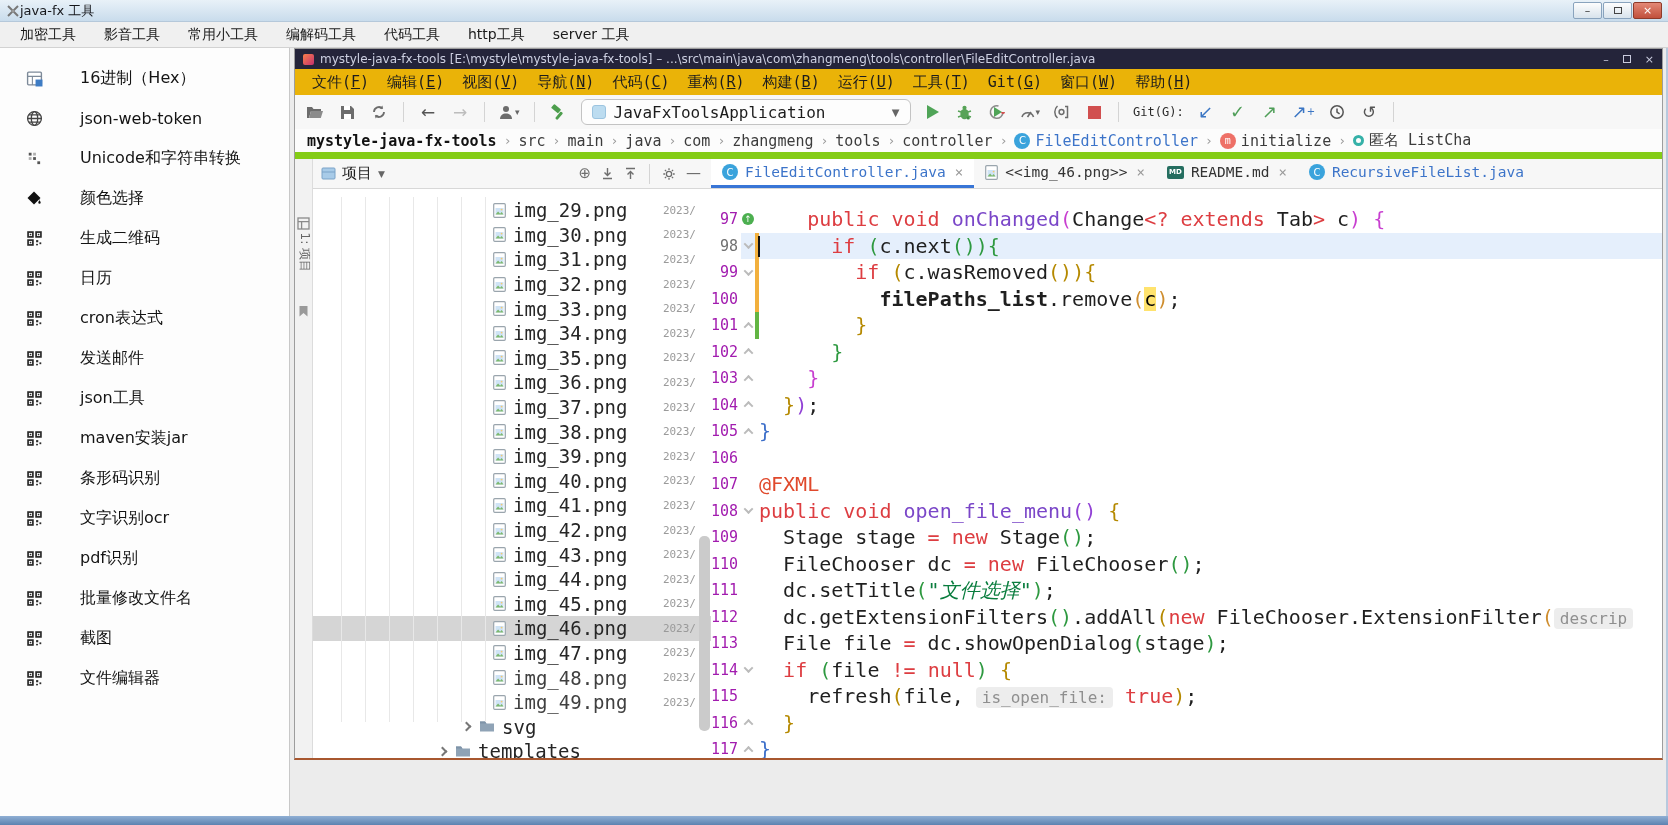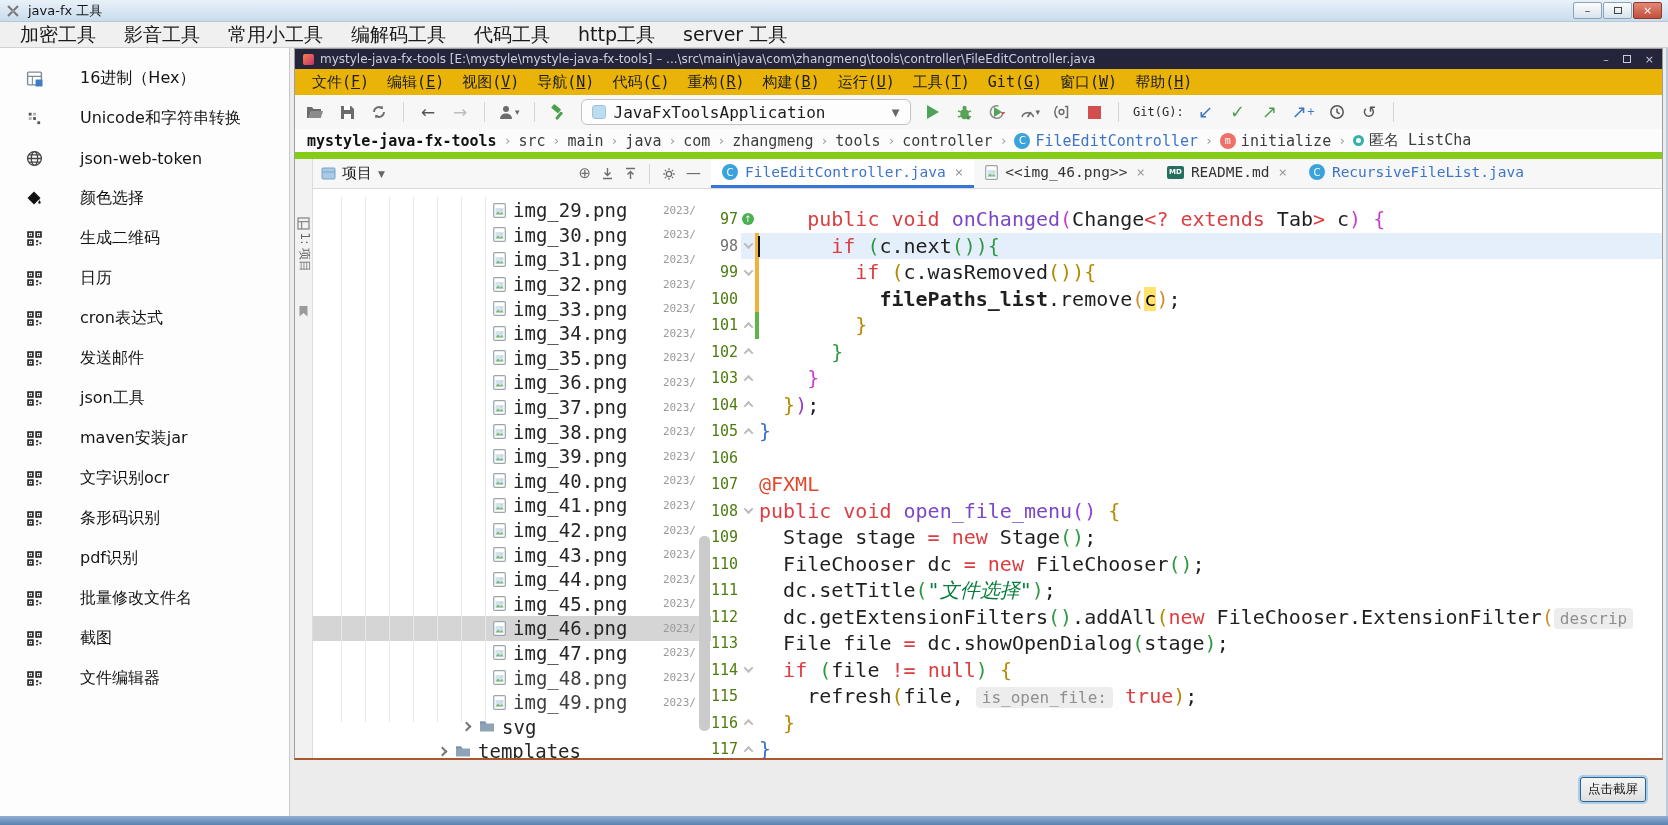--- a/index.html
+++ b/index.html
@@ -2,31 +2,31 @@
 <html><head>
 <meta charset="utf-8">
 <style>
   html,body{margin:0;padding:0;background:#d9d9d9;}
   *{box-sizing:border-box;}
   .app{position:relative;width:1668px;height:825px;background:#ececec;overflow:hidden;
        font-family:"DejaVu Sans","Liberation Sans",sans-serif;}
   
   .titlebar{position:absolute;left:0;top:0;width:1668px;height:22px;
     background:linear-gradient(#e8f1f8,#c9dcec);border-bottom:1px solid #b5c8da;
-    display:flex;align-items:center;padding:0 6px;gap:8px;}
+    display:flex;align-items:center;padding:0 6px;gap:0;}
   .titlebar .t-title{font-size:13px;color:#15161a;}
   .win-ctrls{margin-left:auto;display:flex;gap:1px;}
   .wbtn{width:29px;height:17px;border:1px solid #89a3bd;border-radius:2px;
     background:linear-gradient(#fdfdfd,#d8e3ec);display:flex;align-items:center;justify-content:center;
     font-size:11px;color:#333;line-height:1;}
   .wbtn.close{background:linear-gradient(#e38876,#c1503c);border-color:#8e3a2a;color:#fff;}
   .wbtn .sq{width:8px;height:7px;border:1px solid #444;display:block;}
   .menubar{position:absolute;left:0;top:22px;width:1668px;height:26px;background:#f0f0f0;
     border-bottom:1px solid #d2d2d2;display:flex;align-items:center;padding-left:6px;}
-  .mbar-item{padding:0 14px;font-size:19px;color:#1a1a1a;line-height:25px;}
+  .mbar-item{padding:0 14px;font-size:14px;color:#1a1a1a;line-height:25px;}
   
   .sidebar{position:absolute;left:0;top:48px;width:290px;height:770px;background:#fdfdfd;
     border-right:1px solid #c8c8c8;padding-top:10px;}
   .side-item{height:40px;display:flex;align-items:center;padding-left:22px;}
   .side-item .s-ico{width:24px;height:20px;display:flex;align-items:center;justify-content:center;margin-right:34px;}
   .side-item .s-lbl{font-size:16px;color:#141414;}
   
   .ij{position:absolute;left:294px;top:48px;width:1369px;height:712px;background:#f7f7f7;
     border:1px solid #9d9d9d;border-bottom:2px solid #a8572f;overflow:hidden;padding-left:15px;}
   .ij-title{position:absolute;left:0;top:0;width:100%;height:20px;background:#24243a;
@@ -99,21 +99,21 @@
     font-size:14.5px;border-bottom:3px solid transparent;}
   .tab.active{background:#fff;border-bottom-color:#3875d6;}
   .tab .tl.blue{color:#3c74c9;} .tab .tl.dark{color:#333;}
   .tab .tx{color:#999;font-size:14px;margin-left:2px;}
   .mini-md{width:17px;height:13px;border-radius:2px;background:#256e60;color:#fff;font-size:7px;font-weight:bold;
     display:inline-flex;align-items:center;justify-content:center;font-family:"DejaVu Sans",sans-serif;}
   
   .code{position:absolute;left:0;top:30px;right:0;bottom:0;background:#fff;overflow:hidden;padding-top:17px;}
   .cl{display:flex;height:26.5px;}
   .ln{width:30px;flex:none;text-align:right;padding-right:3px;font-family:"DejaVu Sans Mono",monospace;
-    font-size:15px;line-height:26.5px;color:#4d7c0f;}
+    font-size:15px;line-height:26.5px;color:#a21caf;}
   .cl.cur .ln{color:#707070;}
   .lb{flex:1;display:flex;align-items:stretch;}
   .cl.cur .lb{background:#e5effc;}
   .gx{width:14px;flex:none;display:flex;align-items:center;justify-content:center;}
   .bar{width:4px;flex:none;}
   .bar.orange{background:#f2b03d;} .bar.green{background:#62b543;}
   .fold{width:7px;height:7px;border-right:2px solid #bbb;border-bottom:2px solid #bbb;display:block;}
   .fold.down{transform:rotate(45deg) translate(-1px,-1px);}
   .fold.up{transform:rotate(-135deg) translate(-1px,-1px);}
   .ovr{width:12px;height:12px;border-radius:50%;background:#4caf50;color:#fff;font-size:9px;
@@ -181,39 +181,39 @@
           <svg width="17" height="17" viewBox="0 0 16 16">
             <rect x="1.5" y="2" width="13" height="12" rx="1" fill="#fff" stroke="#7d8a99" stroke-width="1.3"></rect>
             <path stroke="#7d8a99" d="M1.5 6h13M6 6v8" fill="none"></path>
             <rect x="9" y="9" width="6.5" height="6.5" fill="#3e7cc4"></rect>
           </svg>
         </span>
         <span class="s-lbl">16进制（Hex）</span>
       </div>
       <div class="side-item">
         <span class="s-ico">
+          <svg width="17" height="17" viewBox="0 0 16 16" fill="none" stroke="#444" stroke-width="1.2">
+            <circle cx="8" cy="8" r="6.5"></circle>
+            <ellipse cx="8" cy="8" rx="3" ry="6.5"></ellipse>
+            <path d="M1.5 8h13M2.5 4.5h11M2.5 11.5h11"></path>
+          </svg>
+        </span>
+        <span class="s-lbl">json-web-token</span>
+      </div>
+      <div class="side-item">
+        <span class="s-ico">
           <svg width="14" height="14" viewBox="0 0 16 16" fill="#555">
             <rect x="2" y="2" width="3.2" height="3.2"></rect>
             <rect x="7" y="2" width="3.2" height="3.2" opacity=".45"></rect>
             <rect x="2" y="7" width="3.2" height="3.2" opacity=".45"></rect>
             <rect x="7" y="7" width="3.2" height="3.2"></rect>
             <rect x="11.8" y="11.8" width="3.2" height="3.2"></rect>
           </svg>
         </span>
         <span class="s-lbl">Unicode和字符串转换</span>
-      </div>
-      <div class="side-item">
-        <span class="s-ico">
-          <svg width="17" height="17" viewBox="0 0 16 16" fill="none" stroke="#444" stroke-width="1.2">
-            <circle cx="8" cy="8" r="6.5"></circle>
-            <ellipse cx="8" cy="8" rx="3" ry="6.5"></ellipse>
-            <path d="M1.5 8h13M2.5 4.5h11M2.5 11.5h11"></path>
-          </svg>
-        </span>
-        <span class="s-lbl">json-web-token</span>
       </div>
       <div class="side-item">
         <span class="s-ico">
           <svg width="16" height="16" viewBox="0 0 16 16">
             <path d="M8 1.5L14.5 8 8 14.5 1.5 8z" fill="#111"></path>
             <path d="M13 10.5c1 1.4 1.7 2.4 1.7 3.1a1.2 1.2 0 0 1-2.4 0c0-.7.7-1.7 1.7-3.1z" fill="#111" transform="translate(0,-1)"></path>
           </svg>
         </span>
         <span class="s-lbl">颜色选择</span>
       </div>
@@ -348,41 +348,41 @@
             <g fill="#2b2b2b">
               <rect x="2.6" y="2.6" width="1.4" height="1.4"></rect>
               <rect x="10.1" y="2.6" width="1.4" height="1.4"></rect>
               <rect x="2.6" y="10.1" width="1.4" height="1.4"></rect>
               <rect x="8.5" y="8.5" width="2" height="2"></rect>
               <rect x="11.6" y="10.6" width="1.7" height="1.7"></rect>
               <rect x="8.5" y="12" width="1.7" height="1.4"></rect>
             </g>
           </svg>
         </span>
-        <span class="s-lbl">文字识别ocr</span>
+        <span class="s-lbl">条形码识别</span>
       </div>
       <div class="side-item">
         <span class="s-ico">
           <svg width="15" height="15" viewBox="0 0 14 14">
             <g fill="none" stroke="#2b2b2b" stroke-width="1.6">
               <rect x="1" y="1" width="4.5" height="4.5"></rect>
               <rect x="8.5" y="1" width="4.5" height="4.5"></rect>
               <rect x="1" y="8.5" width="4.5" height="4.5"></rect>
             </g>
             <g fill="#2b2b2b">
               <rect x="2.6" y="2.6" width="1.4" height="1.4"></rect>
               <rect x="10.1" y="2.6" width="1.4" height="1.4"></rect>
               <rect x="2.6" y="10.1" width="1.4" height="1.4"></rect>
               <rect x="8.5" y="8.5" width="2" height="2"></rect>
               <rect x="11.6" y="10.6" width="1.7" height="1.7"></rect>
               <rect x="8.5" y="12" width="1.7" height="1.4"></rect>
             </g>
           </svg>
         </span>
-        <span class="s-lbl">条形码识别</span>
+        <span class="s-lbl">文字识别ocr</span>
       </div>
       <div class="side-item">
         <span class="s-ico">
           <svg width="15" height="15" viewBox="0 0 14 14">
             <g fill="none" stroke="#2b2b2b" stroke-width="1.6">
               <rect x="1" y="1" width="4.5" height="4.5"></rect>
               <rect x="8.5" y="1" width="4.5" height="4.5"></rect>
               <rect x="1" y="8.5" width="4.5" height="4.5"></rect>
             </g>
             <g fill="#2b2b2b">
@@ -1184,17 +1184,14 @@
                 </span>
                 <span class="bar"></span>
                 <pre class="ct"><span class="t-b6">}</span></pre>
               </div>
             </div>
           </div>
       </div>
     </div>
   </div>
 
-  <div class="shotbar">
-    <button class="shot-btn">点击截屏</button>
-  </div>
   <div class="bstrip"></div>
 </div>
 
 </body></html>

